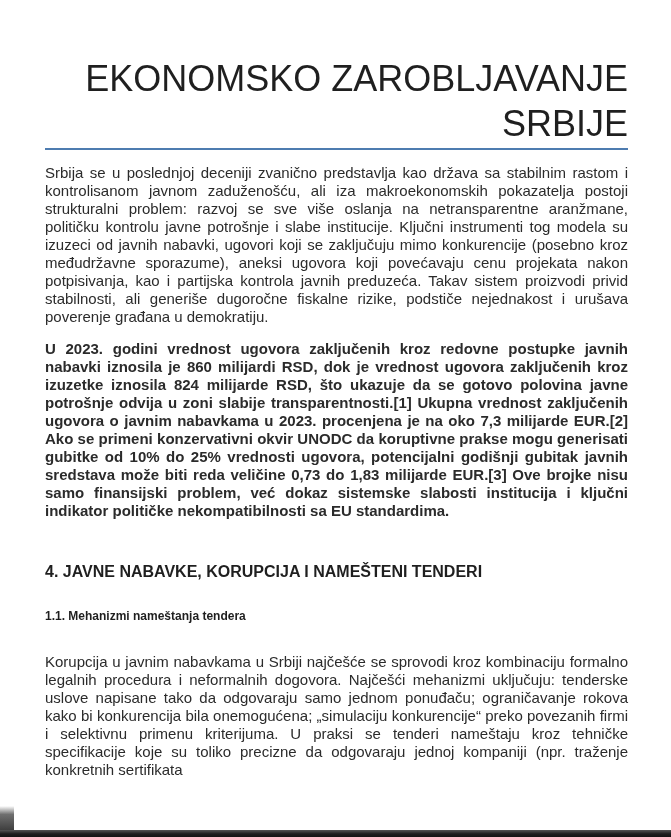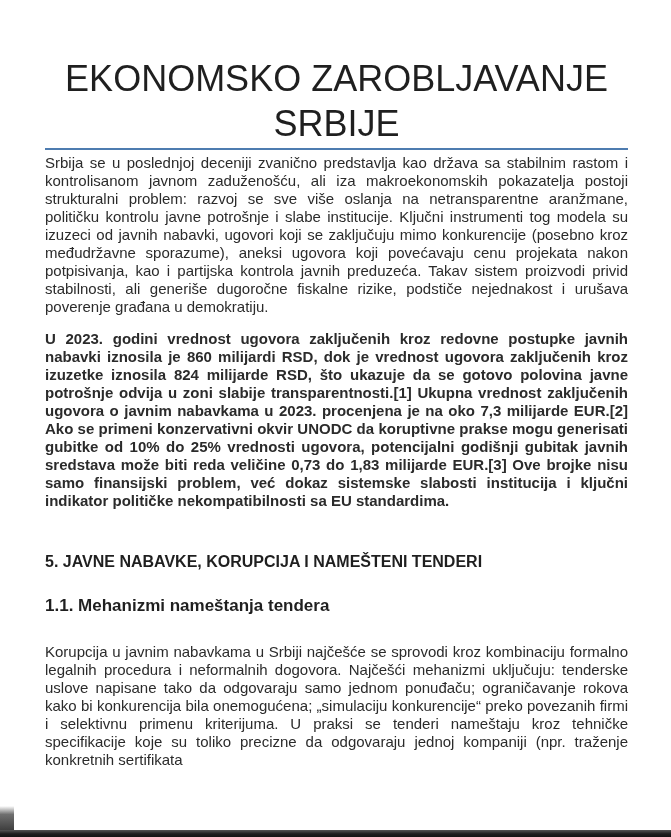--- a/index.html
+++ b/index.html
@@ -21,21 +21,21 @@
   .content{
     box-sizing:border-box;
     padding:56px 43px 0 45px;
     width:671px;
   }
   .doc-title{
     margin:0;
     font-size:36px;
     line-height:45px;
     font-weight:400;
-    text-align:center;
+    text-align:right;
     color:var(--heading);
     letter-spacing:0;
   }
   .title-rule{
     border:none;
     border-top:2px solid var(--rule);
     margin:2px 0 0 0;
     height:0;
   }
   .h-uvod{
@@ -45,33 +45,33 @@
     font-weight:700;
     color:var(--heading);
   }
   .body-p{
     margin:0;
     font-size:15px;
     line-height:18px;
     text-align:justify;
     color:var(--text);
   }
-  .p1{margin-top:4px;}
+  .p1{margin-top:14px;}
   .p2{margin-top:14px;font-weight:bold;}
   .p3{margin-top:27px;}
   .h-sec{
     margin:42px 0 0 0;
     font-size:16px;
     line-height:19px;
     font-weight:700;
     color:var(--heading);
   }
   .h-sub{
     margin:25px 0 0 0;
-    font-size:17px;
+    font-size:12px;
     line-height:20px;
     font-weight:700;
     color:var(--heading);
   }
   .bottom-bar{
     position:absolute;
     left:0;right:0;bottom:0;
     height:7px;
     background:linear-gradient(to bottom,#555555 0%,var(--bar) 55%,#141414 100%);
   }
@@ -90,21 +90,21 @@
 
     <h1 class="doc-title">EKONOMSKO ZAROBLJAVANJE SRBIJE</h1>
 
     <hr class="title-rule">
 
 
     <p class="body-p p1">Srbija se u poslednjoj deceniji zvanično predstavlja kao država sa stabilnim rastom i kontrolisanom javnom zaduženošću, ali iza makroekonomskih pokazatelja postoji strukturalni problem: razvoj se sve više oslanja na netransparentne aranžmane, političku kontrolu javne potrošnje i slabe institucije. Ključni instrumenti tog modela su izuzeci od javnih nabavki, ugovori koji se zaključuju mimo konkurencije (posebno kroz međudržavne sporazume), aneksi ugovora koji povećavaju cenu projekata nakon potpisivanja, kao i partijska kontrola javnih preduzeća. Takav sistem proizvodi privid stabilnosti, ali generiše dugoročne fiskalne rizike, podstiče nejednakost i urušava poverenje građana u demokratiju.</p>
 
     <p class="body-p p2">U 2023. godini vrednost ugovora zaključenih kroz redovne postupke javnih nabavki iznosila je 860 milijardi RSD, dok je vrednost ugovora zaključenih kroz izuzetke iznosila 824 milijarde RSD, što ukazuje da se gotovo polovina javne potrošnje odvija u zoni slabije transparentnosti.[1] Ukupna vrednost zaključenih ugovora o javnim nabavkama u 2023. procenjena je na oko 7,3 milijarde EUR.[2] Ako se primeni konzervativni okvir UNODC da koruptivne prakse mogu generisati gubitke od 10% do 25% vrednosti ugovora, potencijalni godišnji gubitak javnih sredstava može biti reda veličine 0,73 do 1,83 milijarde EUR.[3] Ove brojke nisu samo finansijski problem, već dokaz sistemske slabosti institucija i ključni indikator političke nekompatibilnosti sa EU standardima.</p>
 
-    <h3 class="h-sec">5. JAVNE NABAVKE, KORUPCIJA I NAMEŠTENI TENDERI</h3>
+    <h3 class="h-sec">4. JAVNE NABAVKE, KORUPCIJA I NAMEŠTENI TENDERI</h3>
 
     <h4 class="h-sub">1.1. Mehanizmi nameštanja tendera</h4>
 
     <p class="body-p p3">Korupcija u javnim nabavkama u Srbiji najčešće se sprovodi kroz kombinaciju formalno legalnih procedura i neformalnih dogovora. Najčešći mehanizmi uključuju: tenderske uslove napisane tako da odgovaraju samo jednom ponuđaču; ograničavanje rokova kako bi konkurencija bila onemogućena; „simulaciju konkurencije“ preko povezanih firmi i selektivnu primenu kriterijuma. U praksi se tenderi nameštaju kroz tehničke specifikacije koje su toliko precizne da odgovaraju jednoj kompaniji (npr. traženje konkretnih sertifikata</p>
 
   </main>
 
   <div class="bottom-left-shadow"></div>
   <div class="bottom-bar"></div>
 </div>

